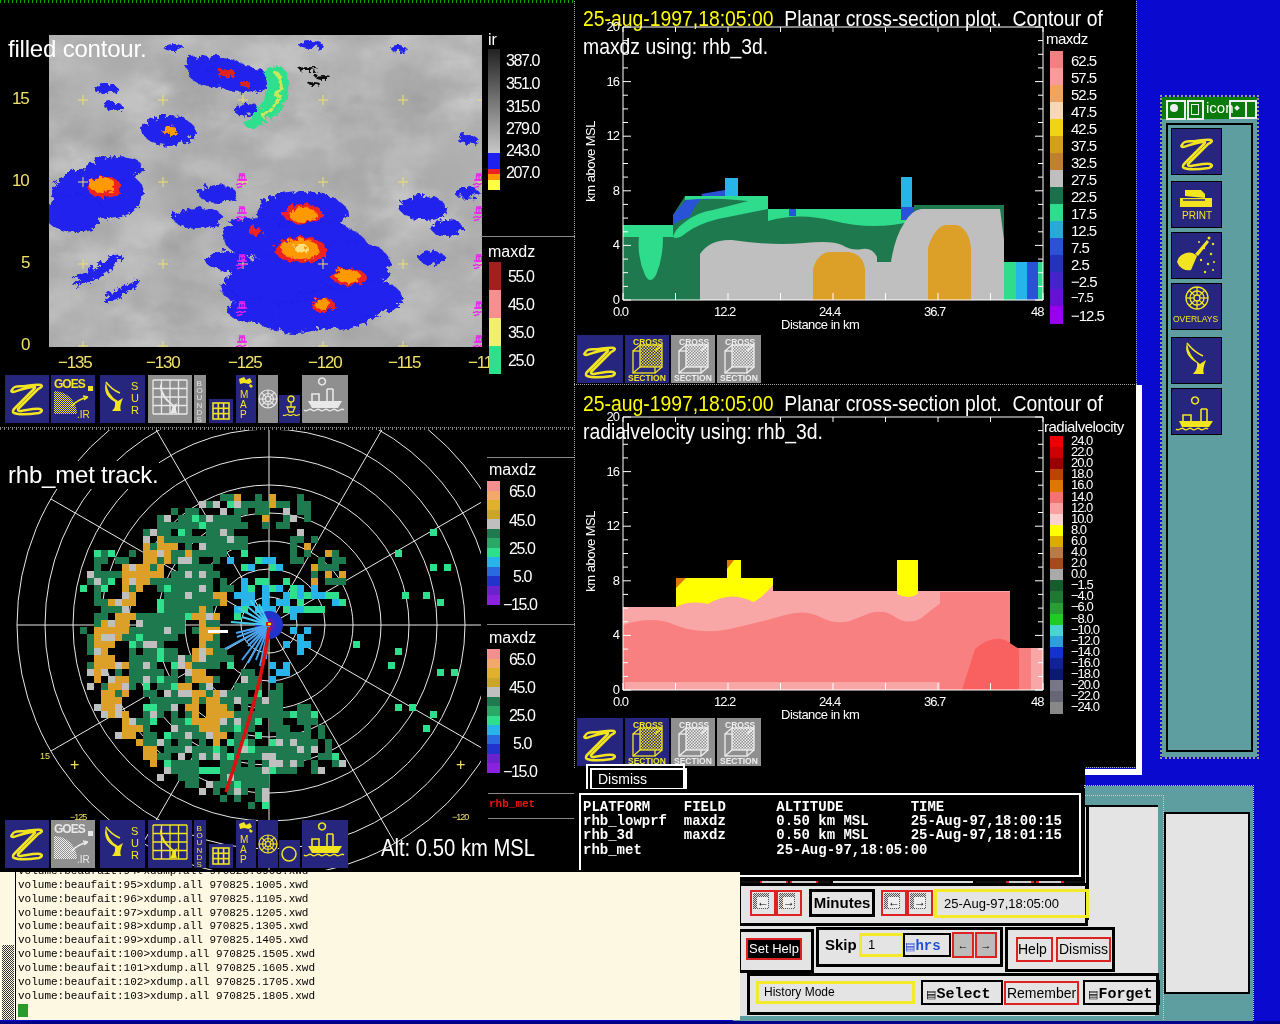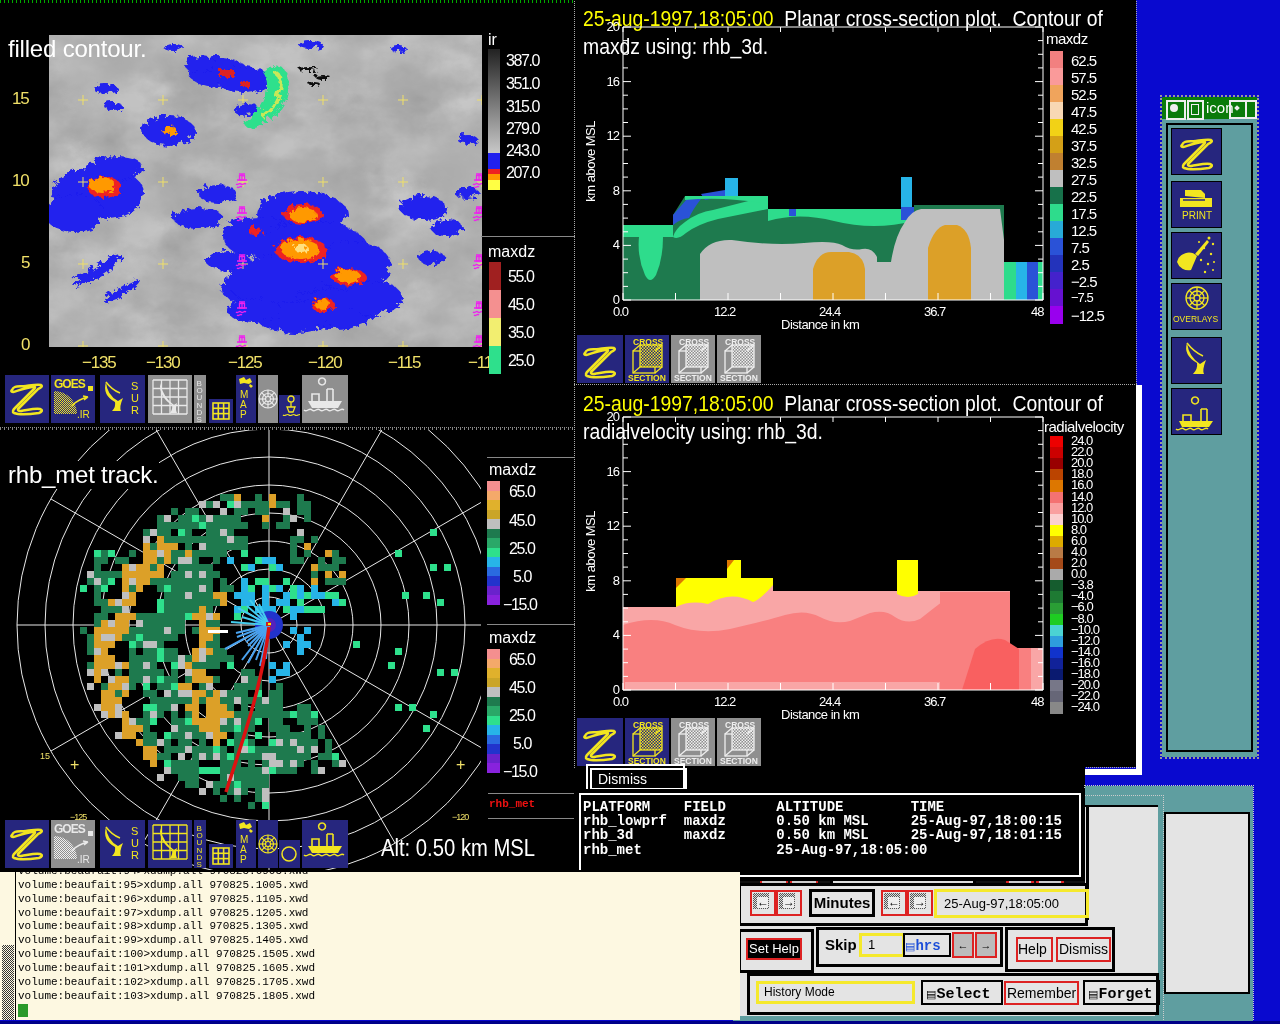--- a/index.html
+++ b/index.html
@@ -191,21 +191,21 @@
       </g>
 <g stroke="#ee22ee" fill="none" stroke-width="1.3" transform="translate(430,309)">
         <path d="M-3,-8 h6 M0,-8 v6 M-5,-2 h10 M-6,2 c2,2 3,-2 5,0 c2,2 3,-2 5,0 M-5,5 c2,2 3,-2 5,0"></path>
         <rect x="-2.5" y="-6.5" width="5" height="4.5"></rect>
       </g>
     </svg>
  <div class="abs ylbl" style="left:12px;top:89px;">15</div>
  <div class="abs ylbl" style="left:12px;top:171px;">10</div>
  <div class="abs ylbl" style="left:21px;top:253px;">5</div>
  <div class="abs ylbl" style="left:21px;top:335px;">0</div>
- <div class="abs ylbl" style="left:82px;top:353px;">−135</div>
+ <div class="abs ylbl" style="left:58px;top:353px;">−135</div>
  <div class="abs ylbl" style="left:146px;top:353px;">−130</div>
  <div class="abs ylbl" style="left:228px;top:353px;">−125</div>
  <div class="abs ylbl" style="left:308px;top:353px;">−120</div>
  <div class="abs ylbl" style="left:388px;top:353px;">−115</div>
  <div class="abs ylbl" style="left:468px;top:353px;">−11</div>
  <div class="abs lbl" style="left:488px;top:31px;letter-spacing:0;">ir</div>
  <div class="abs" style="left:488px;top:49px;width:12px;height:104px;background:linear-gradient(#222,#c8c8c8);"></div>
  <div class="abs" style="left:488px;top:153px;width:12px;height:16px;background:#2020ee;"></div>
  <div class="abs" style="left:488px;top:169px;width:12px;height:5px;background:#ee2222;"></div>
  <div class="abs" style="left:488px;top:174px;width:12px;height:6px;background:#ff9900;"></div>
@@ -1324,21 +1324,21 @@
     <div class="abs wht" style="left:496px;top:83px;font-size:13px;letter-spacing:-1px;line-height:12px;">18.0</div>
     <div class="abs wht" style="left:496px;top:94px;font-size:13px;letter-spacing:-1px;line-height:12px;">16.0</div>
     <div class="abs wht" style="left:496px;top:106px;font-size:13px;letter-spacing:-1px;line-height:12px;">14.0</div>
     <div class="abs wht" style="left:496px;top:117px;font-size:13px;letter-spacing:-1px;line-height:12px;">12.0</div>
     <div class="abs wht" style="left:496px;top:128px;font-size:13px;letter-spacing:-1px;line-height:12px;">10.0</div>
     <div class="abs wht" style="left:496px;top:139px;font-size:13px;letter-spacing:-1px;line-height:12px;">8.0</div>
     <div class="abs wht" style="left:496px;top:150px;font-size:13px;letter-spacing:-1px;line-height:12px;">6.0</div>
     <div class="abs wht" style="left:496px;top:161px;font-size:13px;letter-spacing:-1px;line-height:12px;">4.0</div>
     <div class="abs wht" style="left:496px;top:172px;font-size:13px;letter-spacing:-1px;line-height:12px;">2.0</div>
     <div class="abs wht" style="left:496px;top:183px;font-size:13px;letter-spacing:-1px;line-height:12px;">0.0</div>
-    <div class="abs wht" style="left:496px;top:194px;font-size:13px;letter-spacing:-1px;line-height:12px;">−3.8</div>
+    <div class="abs wht" style="left:496px;top:194px;font-size:13px;letter-spacing:-1px;line-height:12px;">−1.5</div>
     <div class="abs wht" style="left:496px;top:205px;font-size:13px;letter-spacing:-1px;line-height:12px;">−4.0</div>
     <div class="abs wht" style="left:496px;top:216px;font-size:13px;letter-spacing:-1px;line-height:12px;">−6.0</div>
     <div class="abs wht" style="left:496px;top:228px;font-size:13px;letter-spacing:-1px;line-height:12px;">−8.0</div>
     <div class="abs wht" style="left:496px;top:239px;font-size:13px;letter-spacing:-1px;line-height:12px;">−10.0</div>
     <div class="abs wht" style="left:496px;top:250px;font-size:13px;letter-spacing:-1px;line-height:12px;">−12.0</div>
     <div class="abs wht" style="left:496px;top:261px;font-size:13px;letter-spacing:-1px;line-height:12px;">−14.0</div>
     <div class="abs wht" style="left:496px;top:272px;font-size:13px;letter-spacing:-1px;line-height:12px;">−16.0</div>
     <div class="abs wht" style="left:496px;top:283px;font-size:13px;letter-spacing:-1px;line-height:12px;">−18.0</div>
     <div class="abs wht" style="left:496px;top:294px;font-size:13px;letter-spacing:-1px;line-height:12px;">−20.0</div>
     <div class="abs wht" style="left:496px;top:305px;font-size:13px;letter-spacing:-1px;line-height:12px;">−22.0</div>

